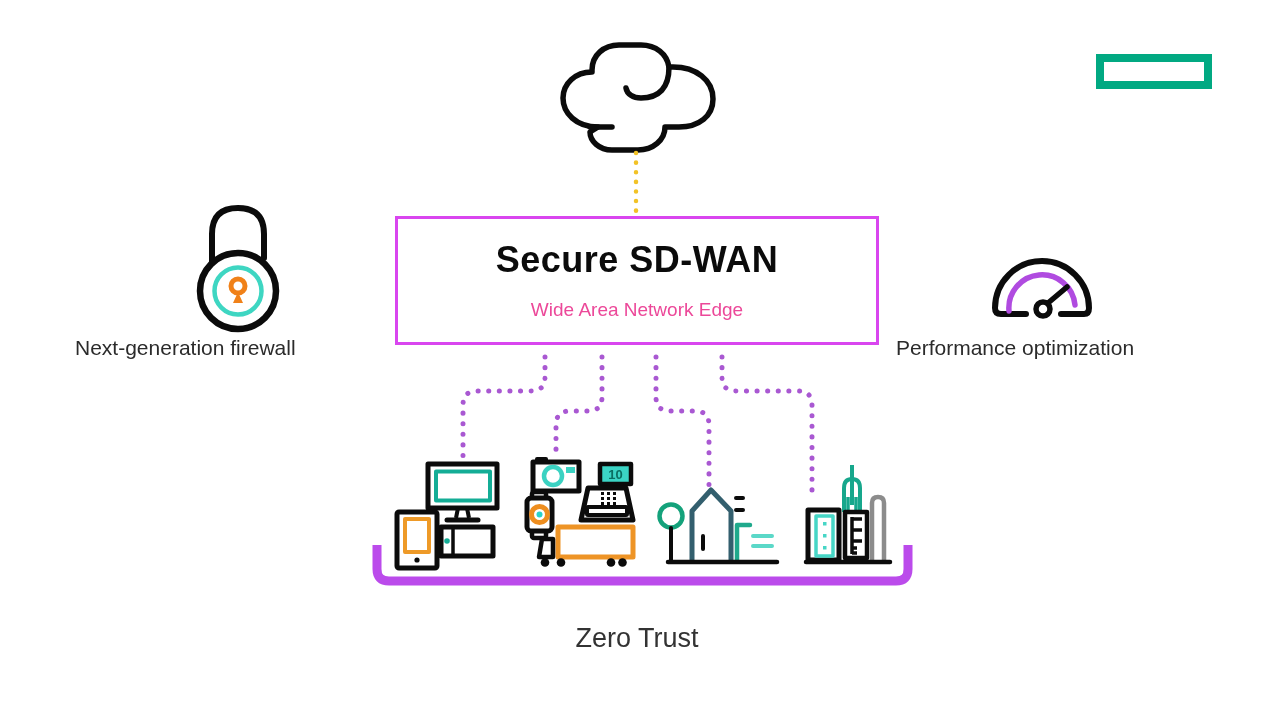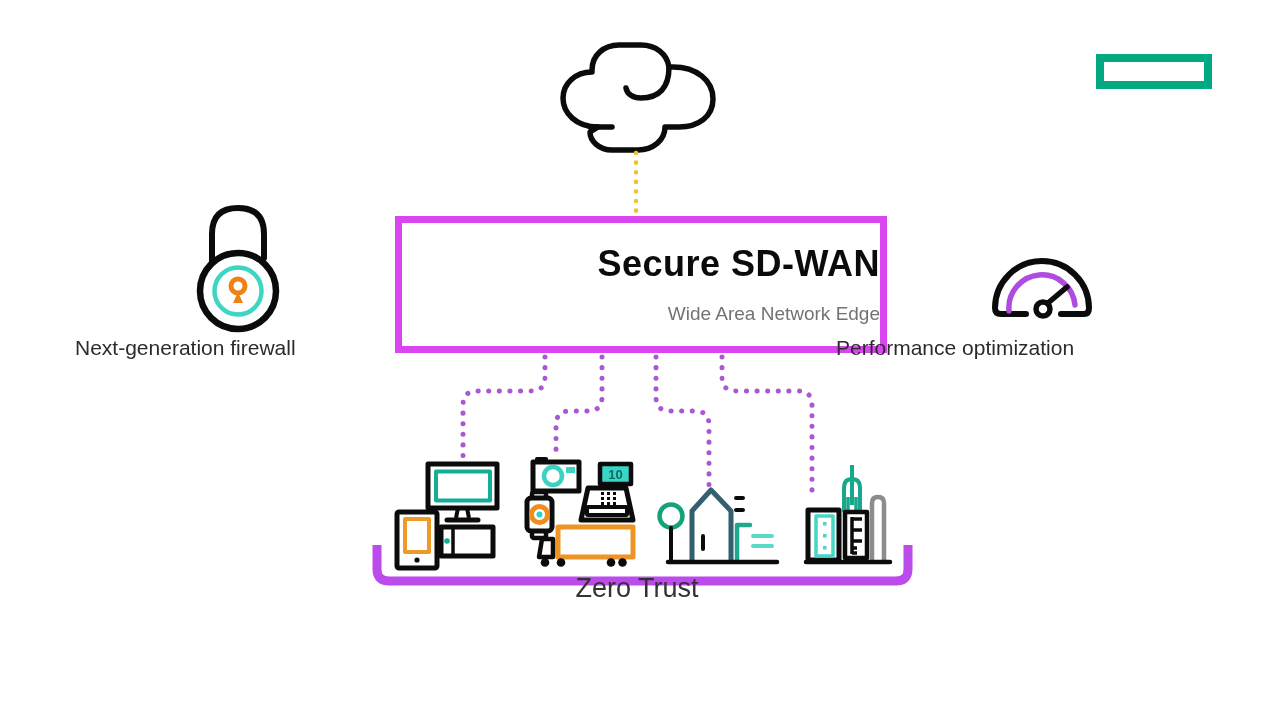--- a/index.html
+++ b/index.html
@@ -2,28 +2,28 @@
 <html><head>
 <meta charset="utf-8">
 <style>
   html,body{margin:0;padding:0;}
   body{width:1280px;height:720px;background:#ffffff;position:relative;overflow:hidden;
        font-family:"Liberation Sans", sans-serif;color:#2e2e2e;}
   .abs{position:absolute;}
   
   #hpe-logo{left:1096px;top:54px;width:100px;height:19px;border:8px solid #01A982;}
   
-  #sdwan-box{left:395px;top:216px;width:478px;height:123px;border:7px solid #d946ef;
-             background:#fff;display:flex;flex-direction:column;align-items:flex-end;justify-content:center;}
+  #sdwan-box{left:395px;top:216px;width:478px;height:123px;border:3px solid #d946ef;
+             background:#fff;display:flex;flex-direction:column;align-items:center;justify-content:center;}
   #sdwan-box .title{font-size:36px;font-weight:700;color:#0b0b0b;letter-spacing:.5px;line-height:1.1;}
-  #sdwan-box .subtitle{font-size:19px;color:#737373;margin-top:20px;}
+  #sdwan-box .subtitle{font-size:19px;color:#ec4899;margin-top:20px;}
   .feature-label{width:320px;text-align:left;font-size:21px;color:#2b2b2b;}
   #firewall-label{left:75px;top:336px;}
-  #performance-label{left:836px;top:336px;}
-  #zero-trust-label{left:477px;top:573px;width:320px;text-align:center;font-size:27px;color:#333;}
+  #performance-label{left:896px;top:336px;}
+  #zero-trust-label{left:477px;top:623px;width:320px;text-align:center;font-size:27px;color:#333;}
   svg{position:absolute;overflow:visible;}
   text{font-family:"Liberation Sans", sans-serif;}
 </style>
 </head>
 <body>
 
 <div id="hpe-logo" class="abs"></div>
 
 <svg class="abs" style="left:555px;top:38px" width="170" height="118" viewBox="555 38 170 118">
   <g fill="#ffffff" stroke="#0b0b0b" stroke-width="5.5" stroke-linejoin="round" stroke-linecap="round">

